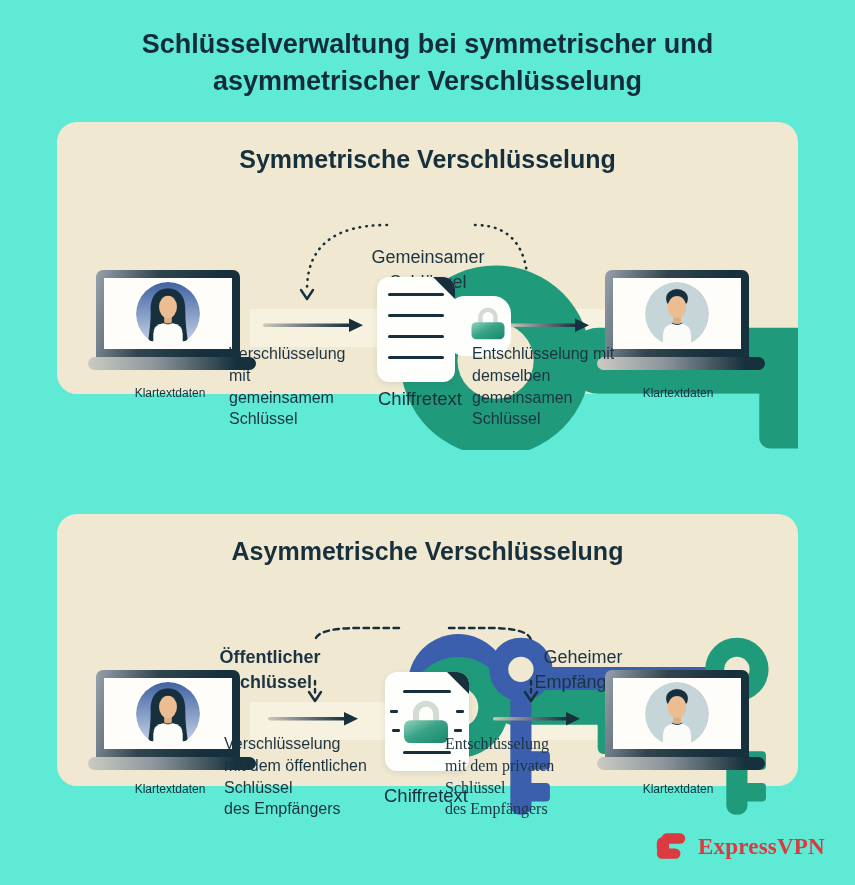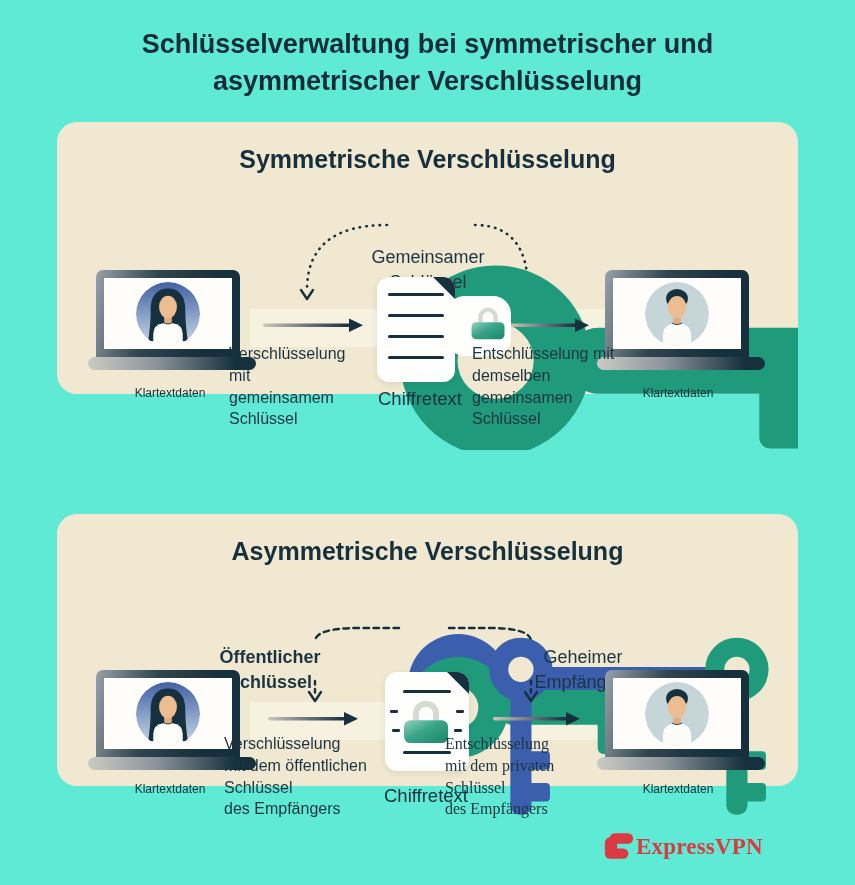--- a/index.html
+++ b/index.html
@@ -29,21 +29,21 @@
   .cipher-label{position:absolute;width:200px;text-align:center;font-size:18.5px;font-weight:500;color:#16303d;}
   .flow-text{position:absolute;font-size:16px;line-height:1.36;color:#1b3442;white-space:pre-line;}
   .key-label{position:absolute;text-align:center;font-size:18px;line-height:1.38;color:#1b3442;white-space:pre-line;}
   .doc{position:absolute;background:#fefefc;border-radius:12px;overflow:hidden;
        box-shadow:0 2px 6px rgba(22,48,61,0.10);}
   .doc-fold{position:absolute;right:0;top:0;}
   .doc-line{position:absolute;height:3.4px;background:#16303d;border-radius:2px;}
   .doc-dash{position:absolute;width:8px;height:2.6px;background:#16303d;border-radius:1.3px;}
   .lock-blob{position:absolute;background:#fefefc;border-radius:18px;}
   .lock{position:absolute;}
-  .brand{position:absolute;left:602px;top:831px;display:flex;align-items:center;}
+  .brand{position:absolute;left:654px;top:831px;display:flex;align-items:center;gap:10px;}
   .brand-name{font-family:"Liberation Serif",serif;font-weight:700;font-size:23px;color:#da3a40;letter-spacing:0.2px;}
 </style>
 </head>
 <body>
 
 <svg width="0" height="0" style="position:absolute" aria-hidden="true">
   <defs>
     <linearGradient id="flowgrad" x1="0" y1="0" x2="1" y2="0">
       <stop offset="0" stop-color="#ccc8b8"></stop>
         <stop offset="0.5" stop-color="#6b7680"></stop>

